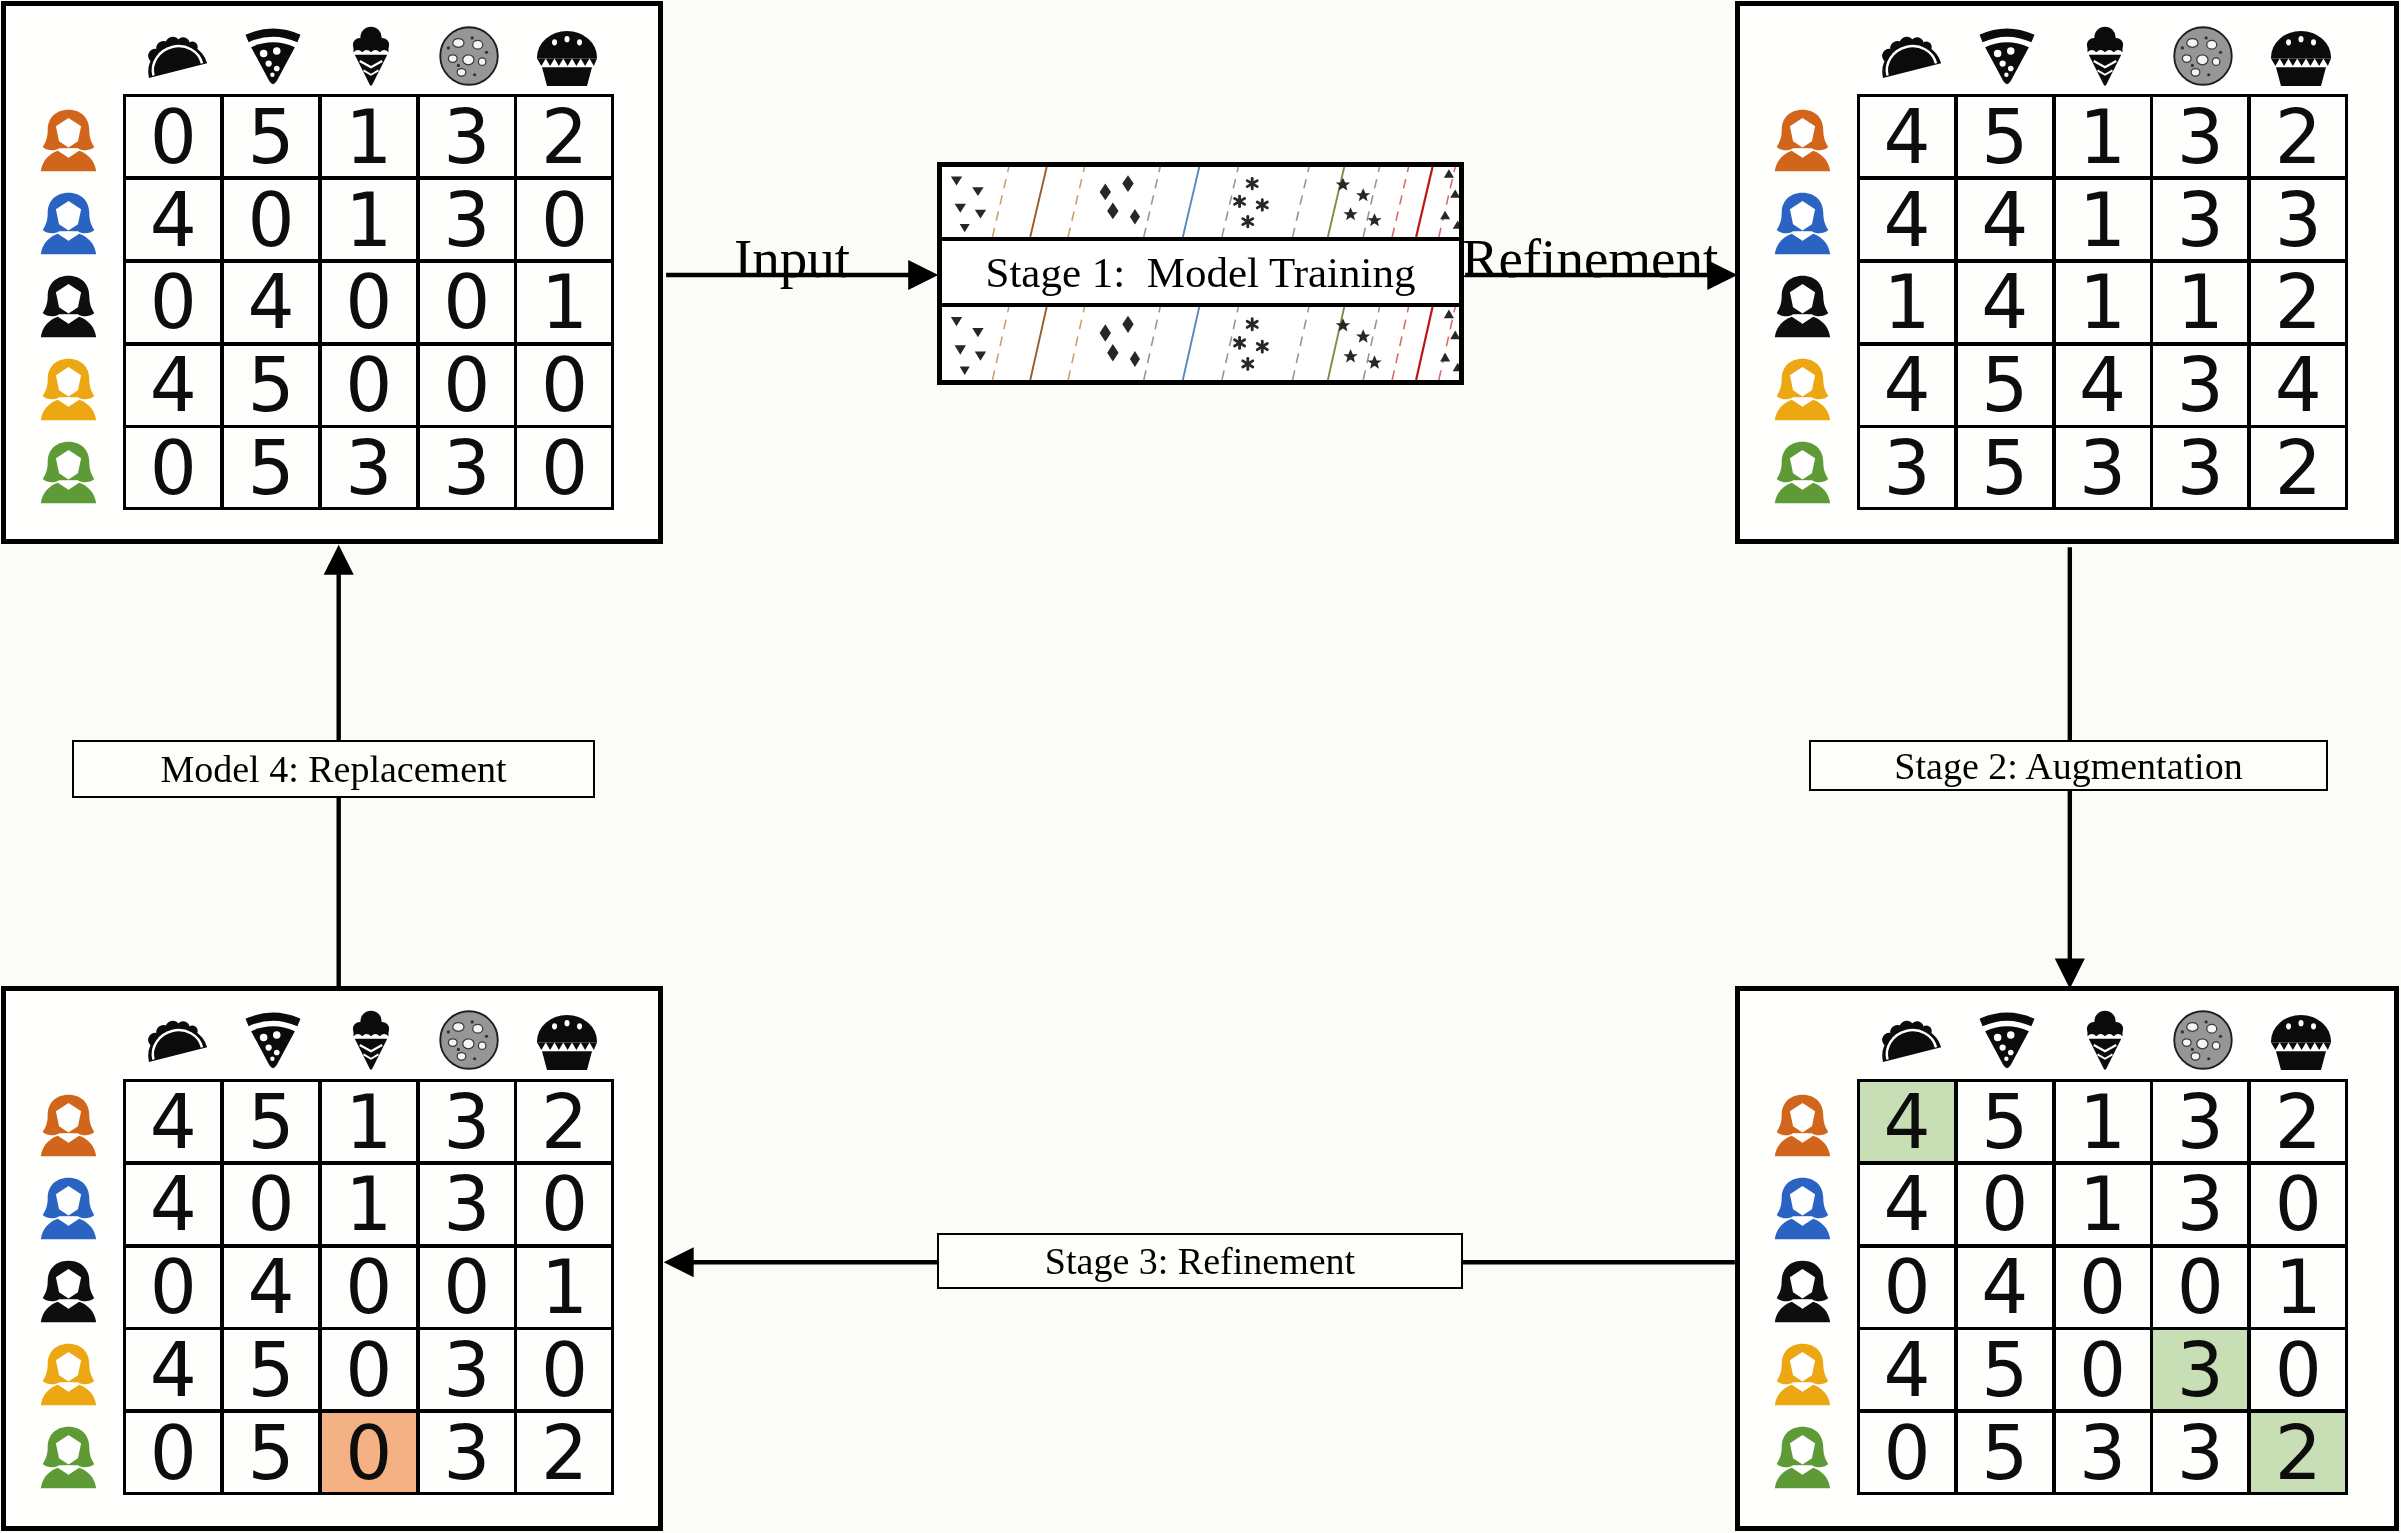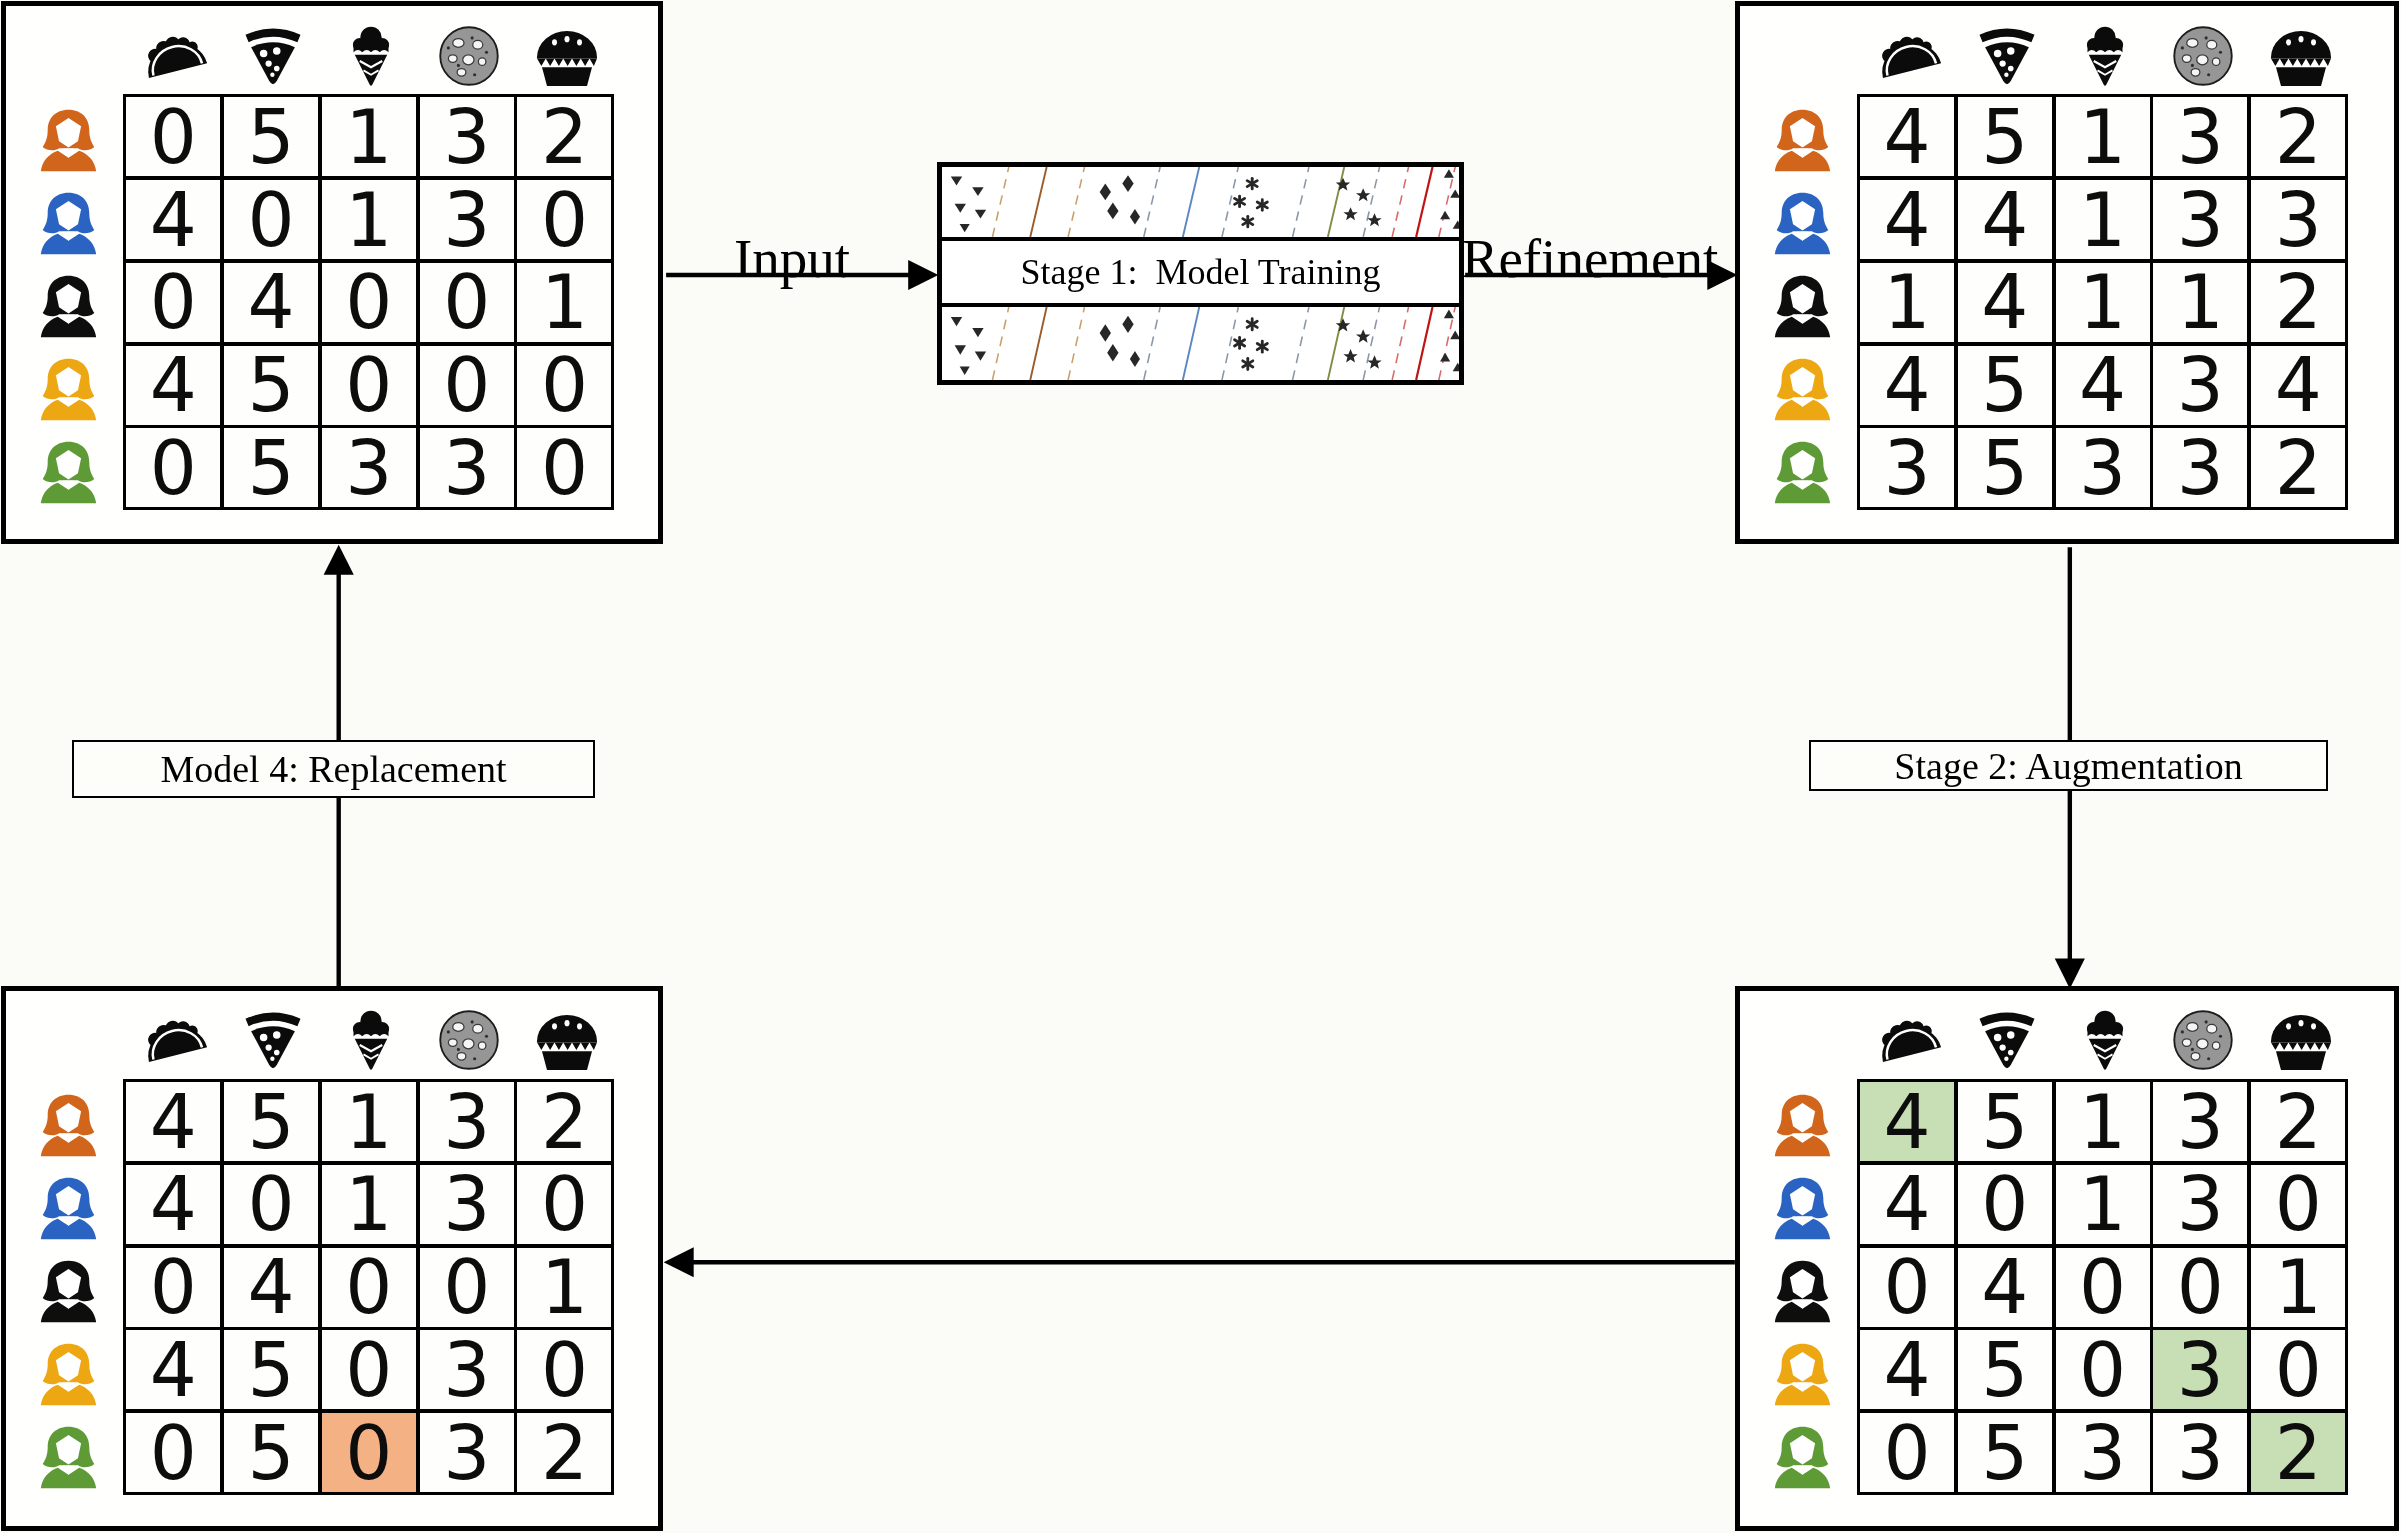--- a/index.html
+++ b/index.html
@@ -31,21 +31,21 @@
 
   
   #training-box{position:absolute;left:937px;top:162px;width:527px;height:223px;
                 border:5px solid #000;box-sizing:border-box;background:#fff;
                 display:flex;flex-direction:column;z-index:2;}
   .strip{width:100%;display:block;}
   .strip-top{height:70px;}
   .strip-bottom{flex:1;}
   #title-band{height:70px;box-sizing:border-box;border-top:4.4px solid #000;border-bottom:4.4px solid #000;
               display:flex;align-items:center;justify-content:center;background:#fff;
-              font-family:"Liberation Serif",serif;font-size:36px;color:#000;white-space:pre;}
+              font-family:"Liberation Serif",serif;font-size:43px;color:#000;white-space:pre;}
 
   
   .stage-box{position:absolute;background:#fdfdfa;border:2.5px solid #000;box-sizing:border-box;
              display:flex;align-items:center;justify-content:center;z-index:3;
              font-family:"Liberation Serif",serif;font-size:38px;color:#000;}
   #stage4-box{left:72px;top:740px;width:523px;height:58px;}
   #stage2-box{left:1809px;top:740px;width:519px;height:51px;}
   #stage3-box{left:937px;top:1233px;width:526px;height:56px;}
 
   
@@ -214,20 +214,21 @@
     <svg class="strip strip-top" viewBox="0 0 820 118" preserveAspectRatio="none">
         <use href="#strip-pattern"></use>
       </svg>
     <div id="title-band">Stage 1:  Model Training</div>
     <svg class="strip strip-bottom" viewBox="0 0 820 118" preserveAspectRatio="none">
         <use href="#strip-pattern"></use>
       </svg>
   </div>
 
   <div class="stage-box" id="stage2-box">Stage 2: Augmentation</div>
+  <div class="stage-box" id="stage3-box">Stage 3: Refinement</div>
   <div class="stage-box" id="stage4-box">Model 4: Replacement</div>
 
   <div class="flow-label" id="input-label">Input</div>
   <div class="flow-label" id="prediction-label">Refinement</div>
 
 <div class="panel pos-top-left">
     <div class="food-row">
       <div class="food-slot">
         <svg class="food-icon" viewBox="0 0 128 108">
             <use href="#icon-taco"></use>

